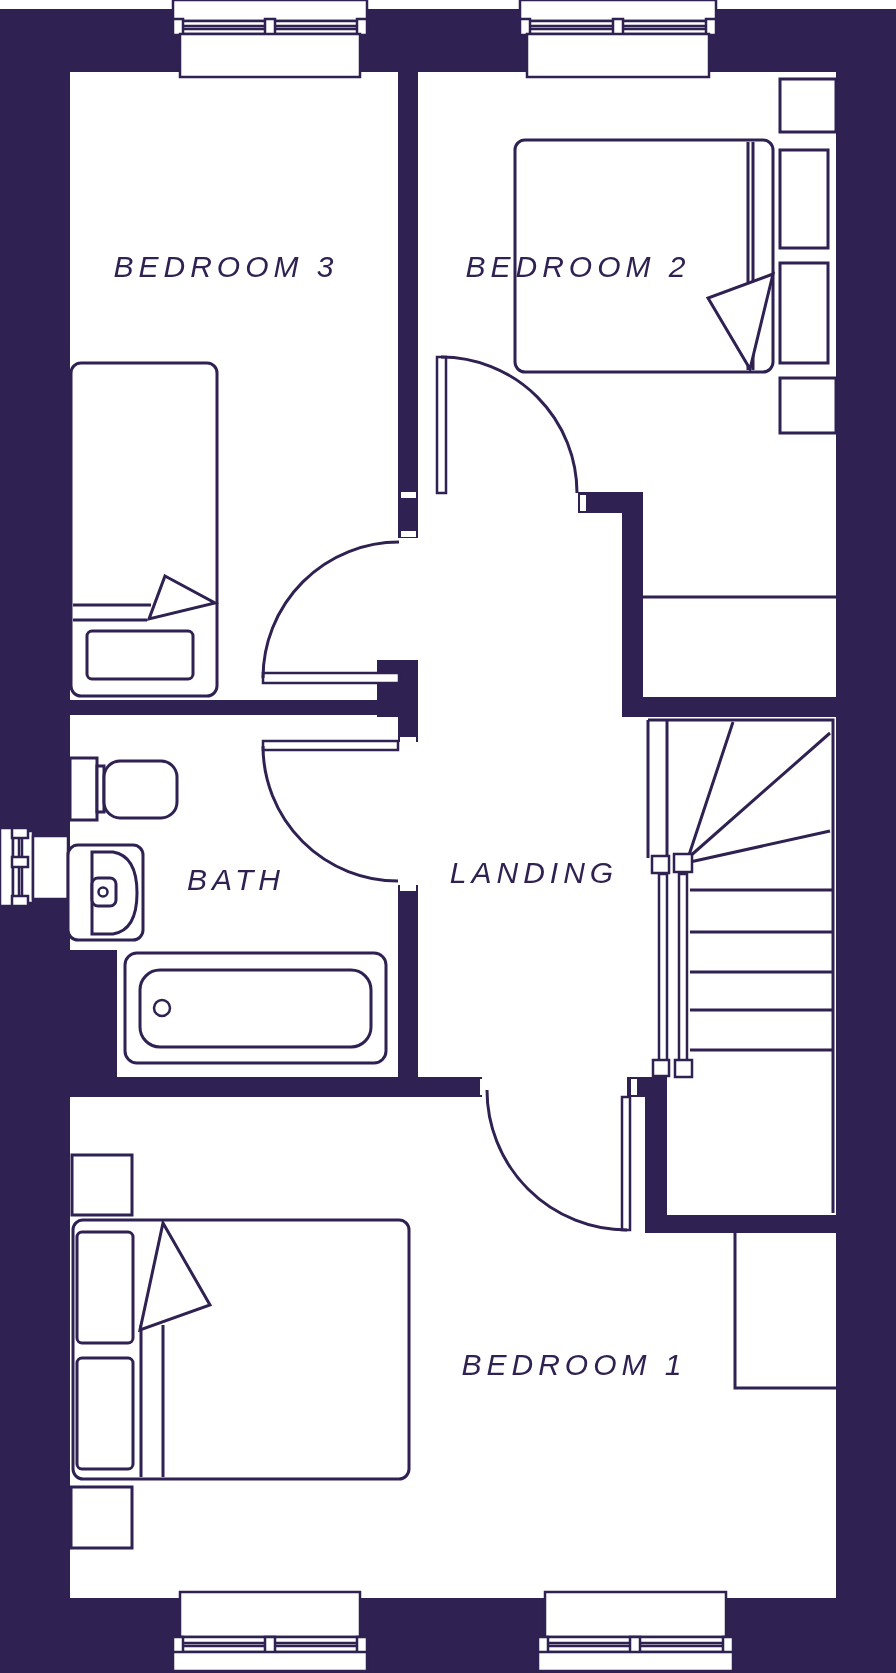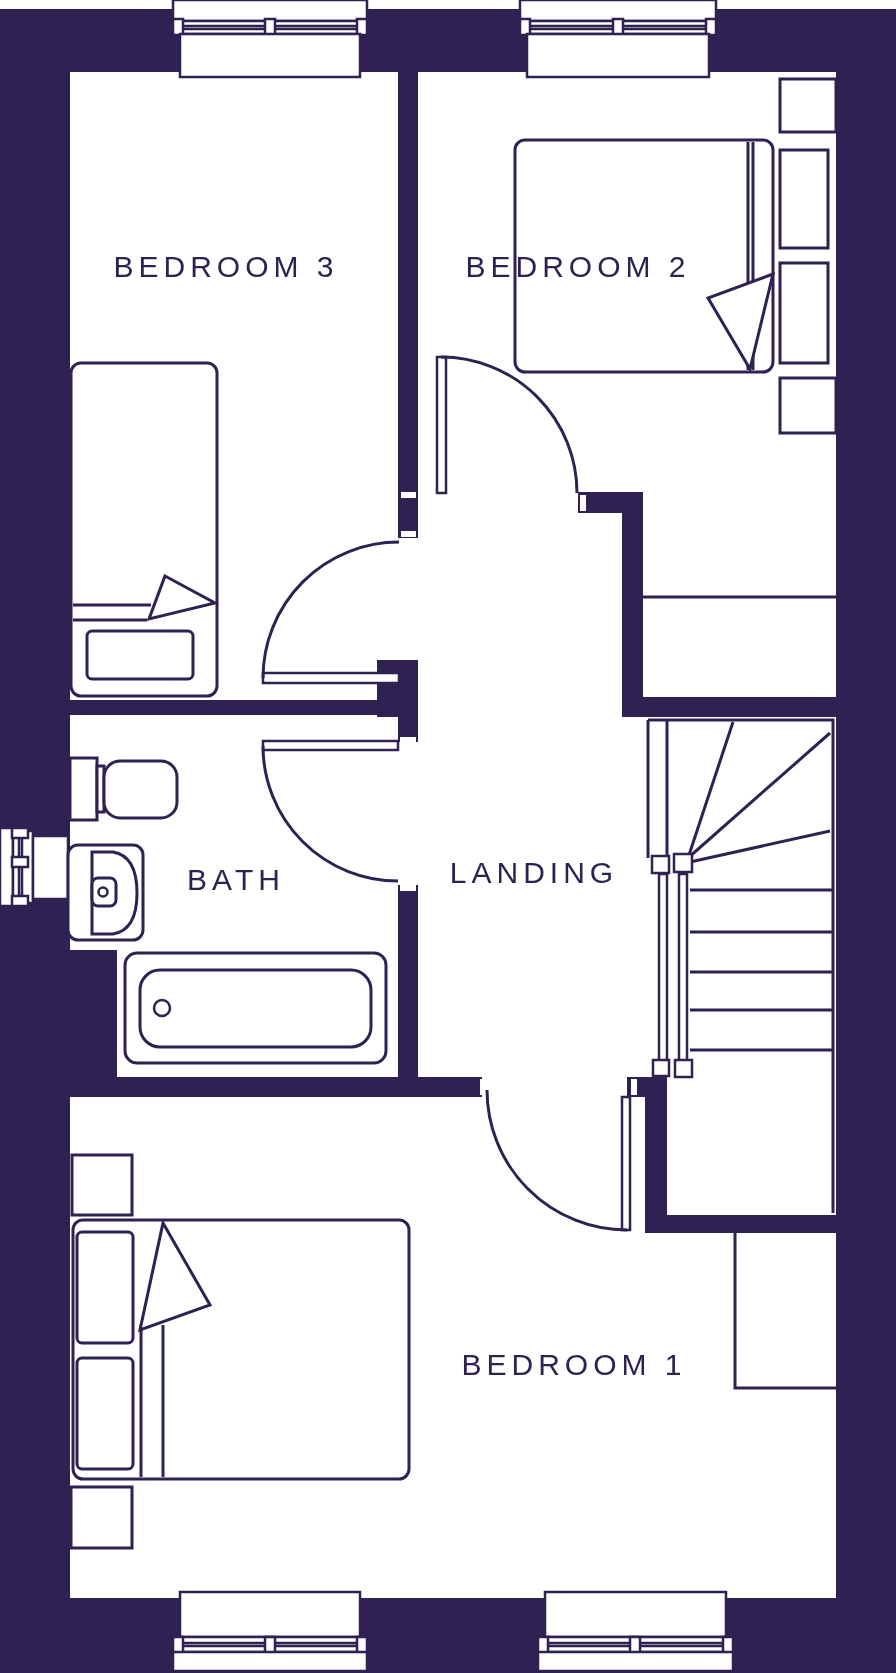--- a/index.html
+++ b/index.html
@@ -1,17 +1,17 @@
 <!DOCTYPE html>
 <html style="--ink: #2f2151; --floor: #ffffff;"><head>
 <meta charset="utf-8">
 <style>
   :root{ --ink:#2f2151; --floor:#ffffff; }
   html,body{ margin:0; padding:0; background:var(--floor); }
-  .stage{ width:896px; height:1673px; position:relative; font-family:"Liberation Sans",sans-serif; }
+  .stage{ width:896px; height:1673px; position:relative; font-family:"Liberation Sans",sans-serif;font-style:italic; }
   svg{ display:block; }
   .wall{ fill:var(--ink); stroke:none; }
   .notch{ fill:var(--floor); stroke:none; }
   .ln{ fill:none; stroke:var(--ink); stroke-width:3; }
   .ln-thin{ fill:none; stroke:var(--ink); stroke-width:2.5; }
   .fw{ fill:var(--floor); stroke:var(--ink); stroke-width:3; }
   .fw-thin{ fill:var(--floor); stroke:var(--ink); stroke-width:2.5; }
   .room-label{ fill:var(--ink); font-size:30px; letter-spacing:5px; font-weight:400; }
 </style>
 </head>

